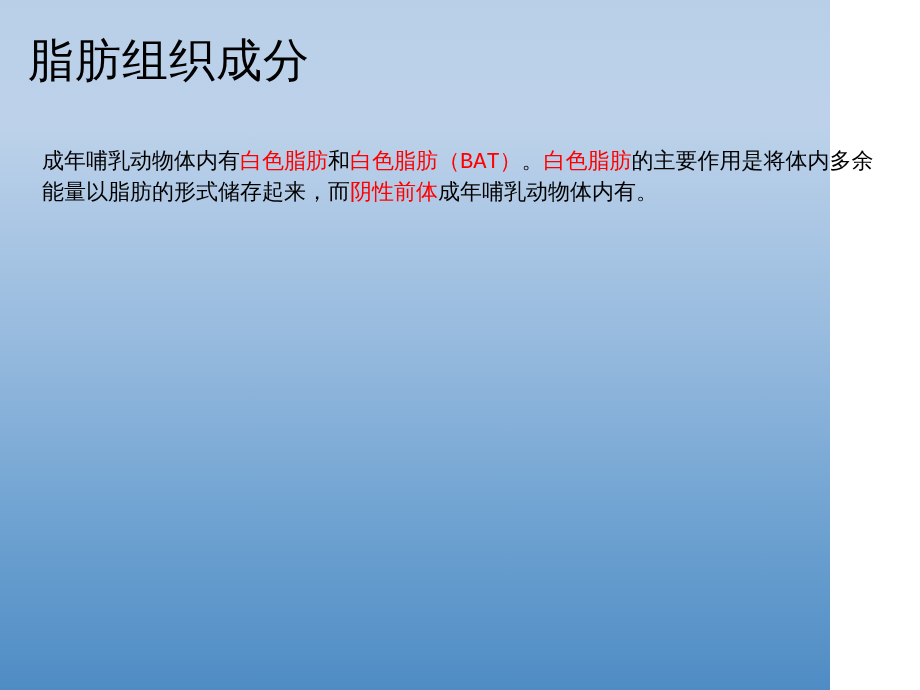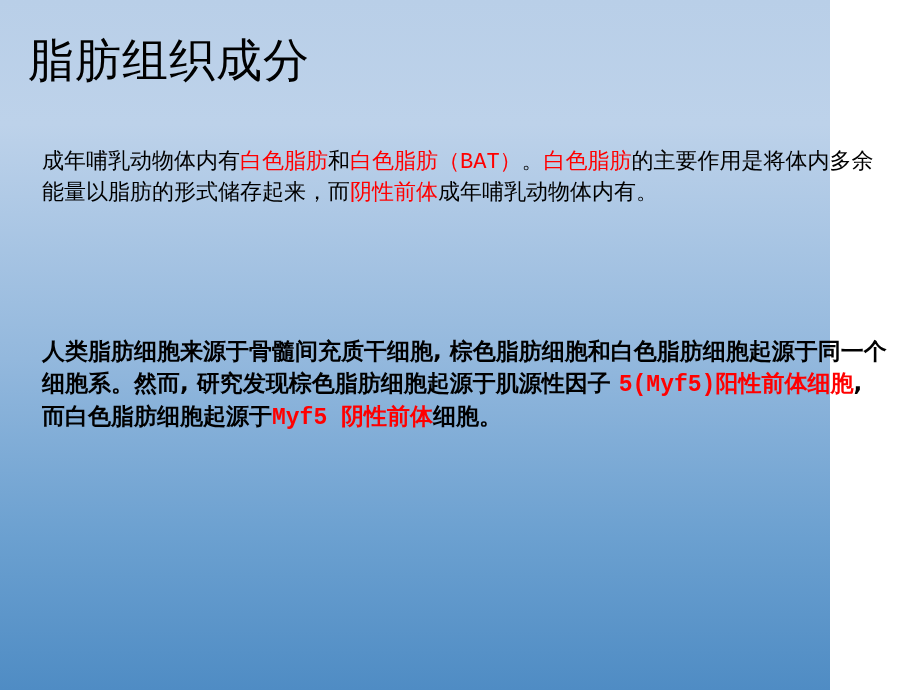--- a/index.html
+++ b/index.html
@@ -59,17 +59,14 @@
 <body>
 
 <div class="slide">
 
   <div class="title">脂肪组织成分</div>
 
   <div class="para para1">
     <span>成年哺乳动物体内有</span><span class="red">白色脂肪</span><span>和</span><span class="red">白色脂肪（BAT）</span><span>。</span><span class="red">白色脂肪</span><span>的主要作用是将体内多余能量以脂肪的形式储存起来，而</span><span class="red">阴性前体</span><span>成年哺乳动物体内有。</span>
   </div>
 
-  <div class="para para2">
-    <span>人类脂肪细胞来源于骨髓间充质干细胞, 棕色脂肪细胞和白色脂肪细胞起源于同一个细胞系。然而, 研究发现棕色脂肪细胞起源于肌源性因子 </span><span class="red nowrapseg">5(Myf5)阳性前体细胞</span><span>, 而白色脂肪细胞起源于</span><span class="red">Myf5 阴性前体</span><span>细胞。</span>
-  </div>
 
 </div>
 
 </body></html>

